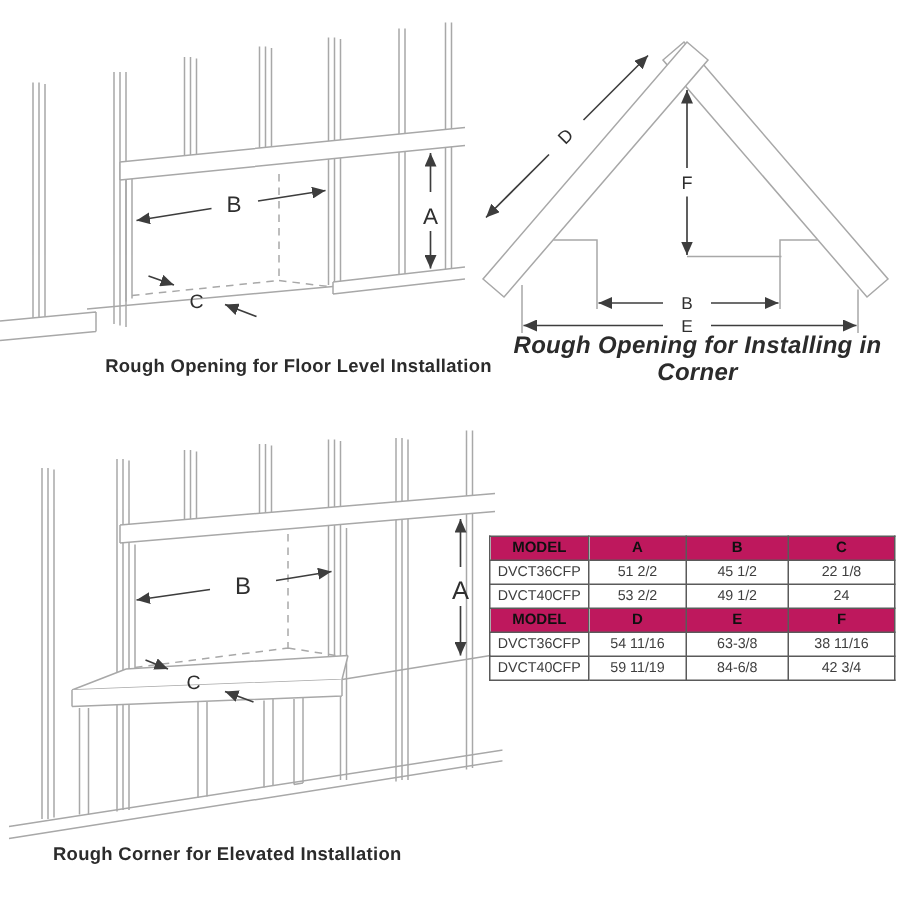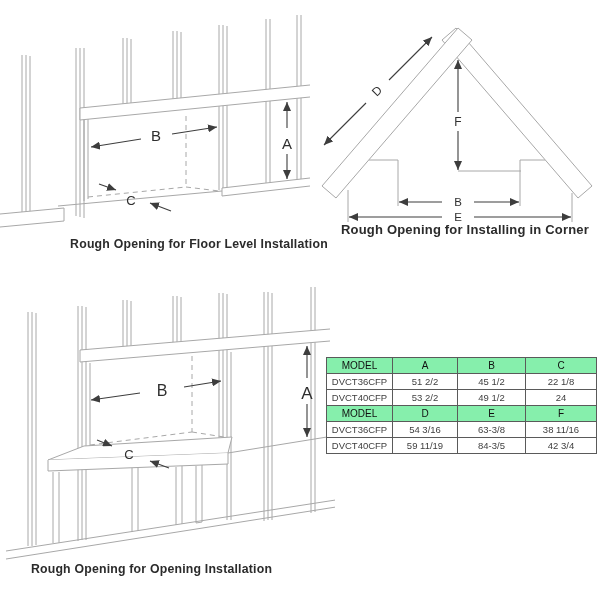--- a/index.html
+++ b/index.html
@@ -6,21 +6,21 @@
   .canvas{position:relative;width:600px;height:600px;background:#ffffff;overflow:hidden;
           font-family:"Liberation Sans",sans-serif;}
   .diagram{position:absolute;}
   .caption{position:absolute;text-align:center;font-weight:bold;font-size:12.3px;
            color:#2b2b2b;letter-spacing:.2px;}
   .dimlabel{fill:#2f2f2f;}
   table.spec{position:absolute;left:326px;top:357px;width:270px;border-collapse:collapse;
              table-layout:fixed;border:1px solid #454545;}
   .spec td{border:1px solid #5a5a5a;height:15px;text-align:center;font-size:9.5px;
            color:#3e3e3e;padding:0 1px;overflow:hidden;white-space:nowrap;}
-  .spec tr.hd td{background:#86efac;font-weight:normal;color:#101010;font-size:10px;}
+  .spec tr.hd td{background:#be185d;font-weight:bold;color:#101010;font-size:10px;}
 </style>
 </head>
 <body>
 
 <div class="canvas">
 
   <svg class="diagram" style="left:0;top:0;width:310px;height:255px" viewBox="0 0 310 255">
     <defs>
       <marker id="ah1" viewBox="0 0 10 8" refX="9" refY="4" markerWidth="10" markerHeight="8" markerUnits="userSpaceOnUse" orient="auto">
         <path d="M0,0 L9,4 L0,8 z" fill="#3d3d3d"></path>
@@ -114,21 +114,21 @@
       <text class="dimlabel" x="458" y="206" font-size="11.5" text-anchor="middle" stroke="none">B</text>
     </g>
 
     <g stroke="#3d3d3d" stroke-width="1.1">
       <line x1="442" y1="217" x2="349" y2="217" marker-end="url(#ah2)"></line>
       <line x1="474" y1="217" x2="571" y2="217" marker-end="url(#ah2)"></line>
       <text class="dimlabel" x="458" y="221" font-size="11.5" text-anchor="middle" stroke="none">E</text>
     </g>
   </svg>
 
-  <div class="caption" style="left:332px;top:222px;width:266px;font-size:13px;">Rough Opening for Installing in Corner</div>
+  <div class="caption" style="left:332px;top:222px;width:266px;font-size:16px;font-style:italic;">Rough Opening for Installing in Corner</div>
 
   <svg class="diagram" style="left:0;top:283px;width:335px;height:277px" viewBox="0 283 335 277">
     <defs>
       <marker id="ah3" viewBox="0 0 10 8" refX="9" refY="4" markerWidth="10" markerHeight="8" markerUnits="userSpaceOnUse" orient="auto">
         <path d="M0,0 L9,4 L0,8 z" fill="#3d3d3d"></path>
       </marker>
     </defs>
 
     <g stroke="#a8a8a8" stroke-width="1" fill="none">
 
@@ -176,21 +176,21 @@
       <text class="dimlabel" x="307" y="399" font-size="17" text-anchor="middle" stroke="none">A</text>
     </g>
 
     <g stroke="#3d3d3d" stroke-width="1.1">
       <line x1="97" y1="440" x2="112" y2="446" marker-end="url(#ah3)"></line>
       <line x1="169" y1="468" x2="150" y2="461" marker-end="url(#ah3)"></line>
       <text class="dimlabel" x="129" y="459" font-size="13" text-anchor="middle" stroke="none">C</text>
     </g>
   </svg>
 
-  <div class="caption" style="left:0;top:562px;width:303px;">Rough Opening for Opening Installation</div>
+  <div class="caption" style="left:0;top:562px;width:303px;">Rough Corner for Elevated Installation</div>
 
   <table class="spec">
     <colgroup>
         <col style="width:66px">
         <col style="width:65px">
         <col style="width:68px">
         <col style="width:71px">
       </colgroup>
     <tbody>
       <tr class="hd">
@@ -212,26 +212,26 @@
         <td>24</td>
       </tr>
       <tr class="hd">
         <td>MODEL</td>
         <td>D</td>
         <td>E</td>
         <td>F</td>
       </tr>
       <tr>
         <td>DVCT36CFP</td>
-        <td>54 3/16</td>
+        <td>54 11/16</td>
         <td>63-3/8</td>
         <td>38 11/16</td>
       </tr>
       <tr>
         <td>DVCT40CFP</td>
         <td>59 11/19</td>
-        <td>84-3/5</td>
+        <td>84-6/8</td>
         <td>42 3/4</td>
       </tr>
     </tbody>
   </table>
 
 </div>
 
 </body></html>

